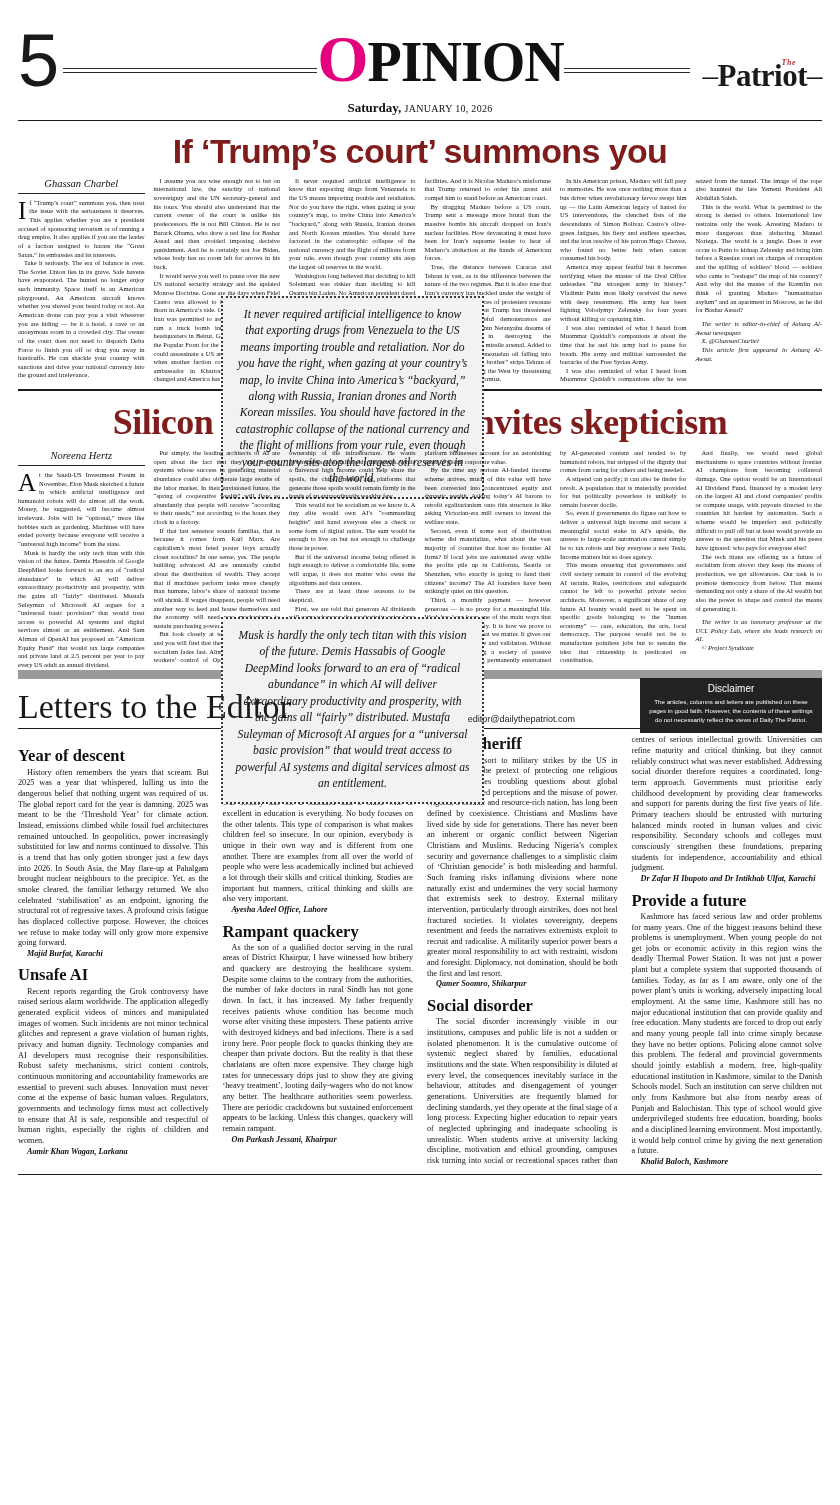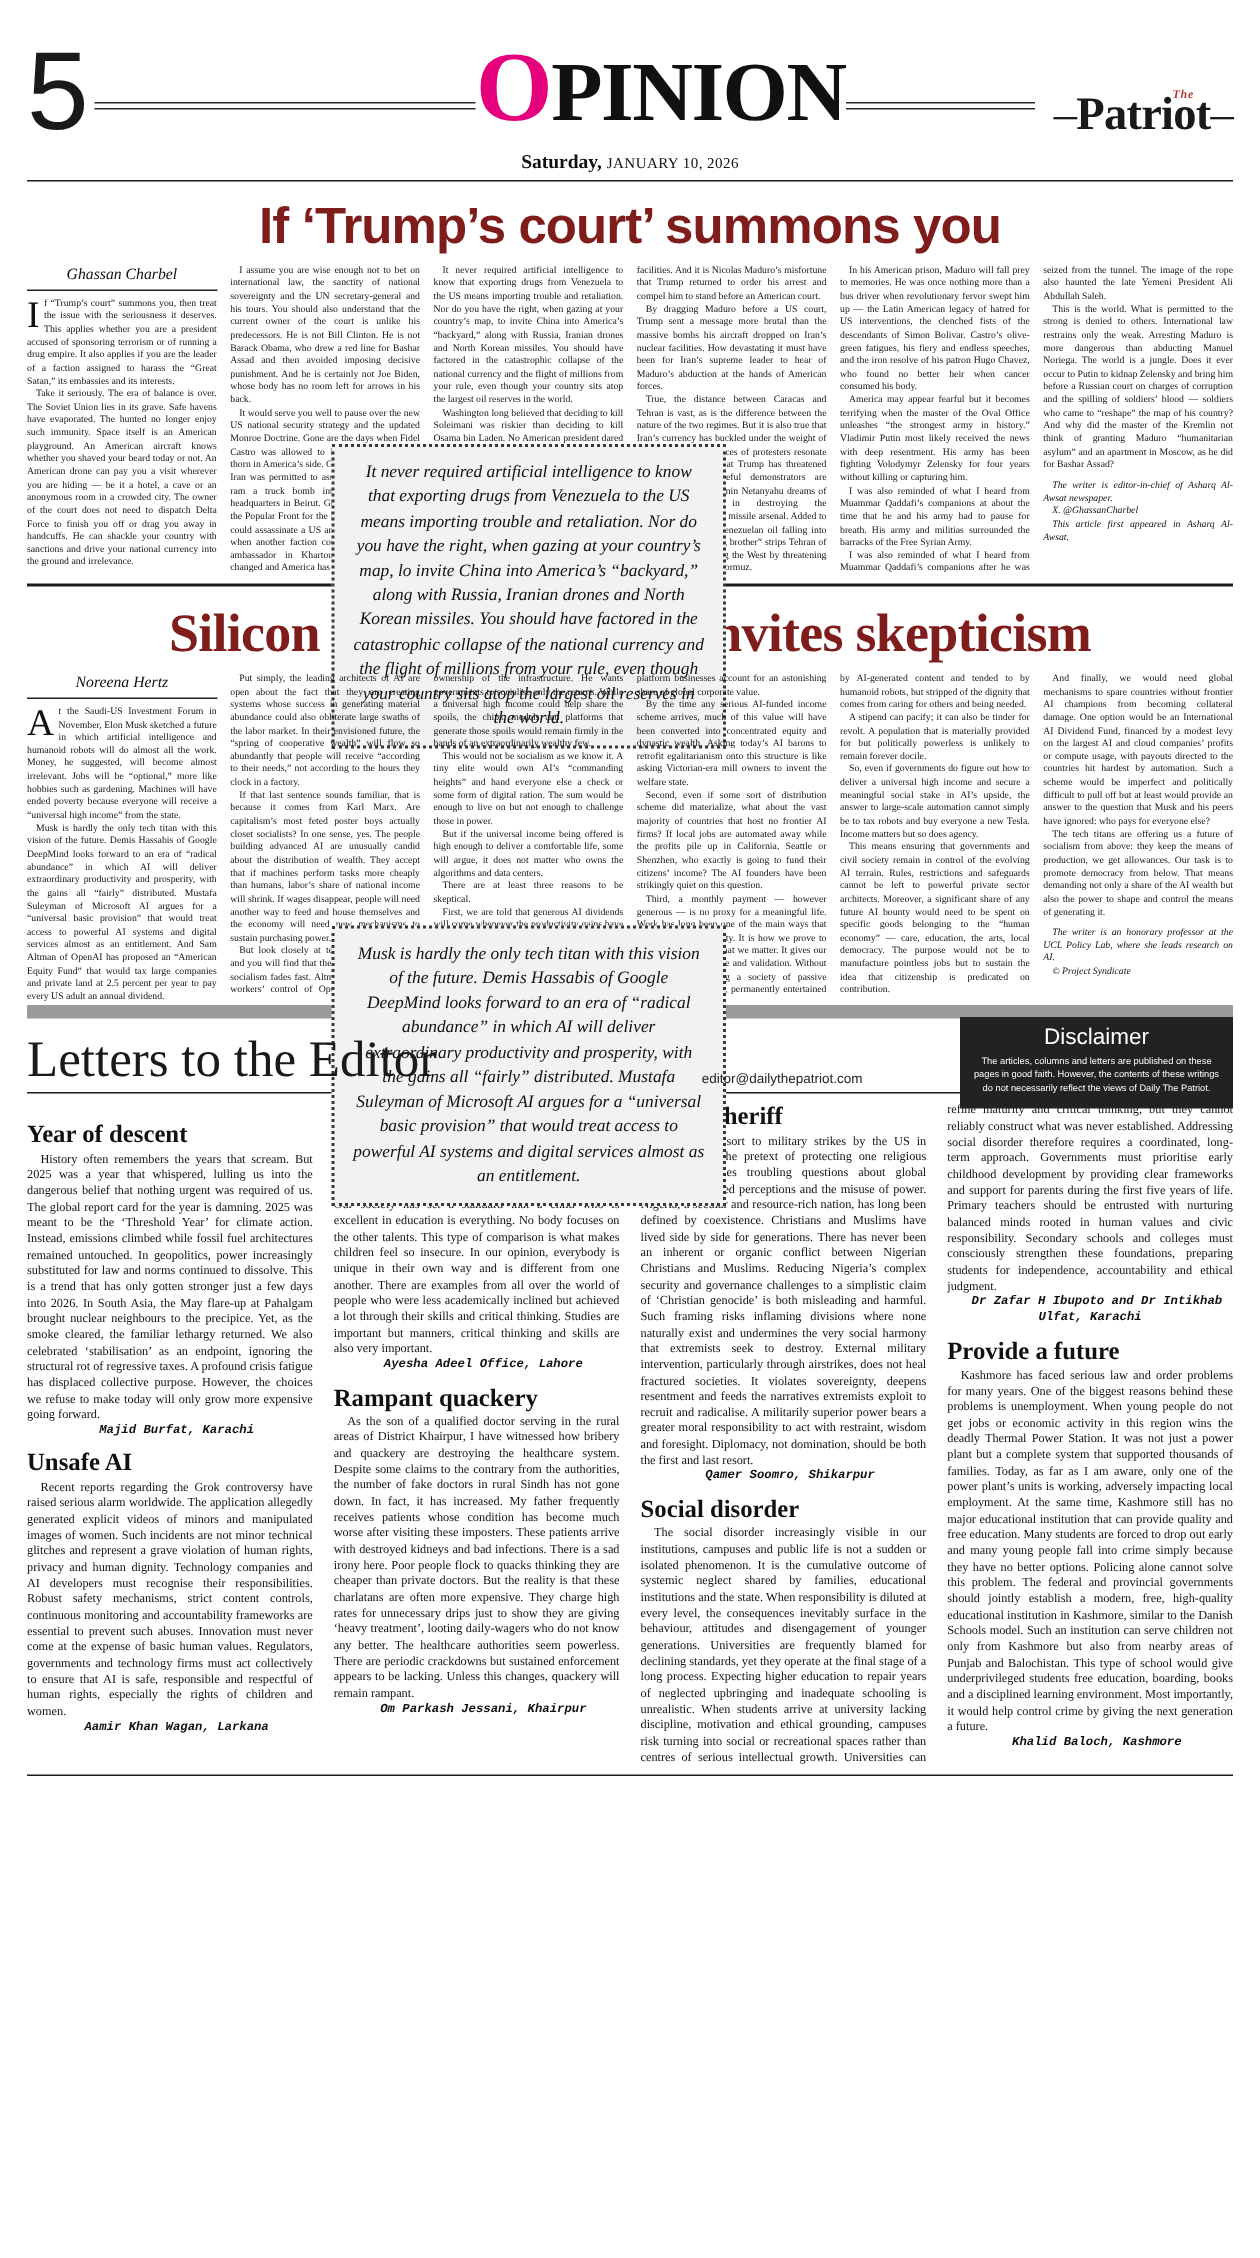--- a/index.html
+++ b/index.html
@@ -103,37 +103,37 @@
   .letters-email {
     flex: 1 1 auto; text-align: center; font-family: "Liberation Sans", sans-serif;
     font-size: 9px; color: #222; padding-top: 24px; padding-right: 70px;
   }
   .greybar { height: 9px; background: #9a9a9a; margin-bottom: 2px; }
   .disclaimer {
     position: absolute; right: 0; top: -11px; width: 182px;
     background: #222; color: #fff; padding: 5px 7px 8px;
     font-family: "Liberation Sans", sans-serif; text-align: center;
   }
-  .disclaimer h4 { margin: 0 0 3px; font-size: 15px; font-weight: 400; }
+  .disclaimer h4 { margin: 0 0 3px; font-size: 10px; font-weight: 400; }
   .disclaimer p { margin: 0; font-size: 6.2px; line-height: 1.5; }
   .letters-rule { border-top: 1.4px solid #1a1a1a; margin: 4px 0 6px; }
 
   .letters-body {
     column-count: 4; column-gap: 14px;
     font-size: 8.2px; line-height: 1.30; text-align: justify;
     hyphens: auto; -webkit-hyphens: auto;
   }
   .letters-body h3 {
     font-family: "Liberation Serif", serif;
     font-size: 16.5px; font-weight: 700; margin: 7px 0 3px; line-height: 1.05;
     break-after: avoid;
   }
   .letters-body h3.first { margin-top: 12px; }
   .letters-body p { margin: 0; text-indent: 9px; }
-  .sig { text-align: center; font-weight: 700; font-style: italic; text-indent: 0; margin-top: 1px; font-family: Liberation Mono, monospace; }
+  .sig { text-align: left; font-weight: 700; font-style: italic; text-indent: 0; margin-top: 1px; }
   .bottom-rule { border-top: 1.6px solid #1a1a1a; margin-top: 6px; }
 </style>
 </head>
 <body>
 
 <div class="page">
 
   <div class="masthead">
     <div class="folio">5</div>
     <div class="rule-left"></div>

